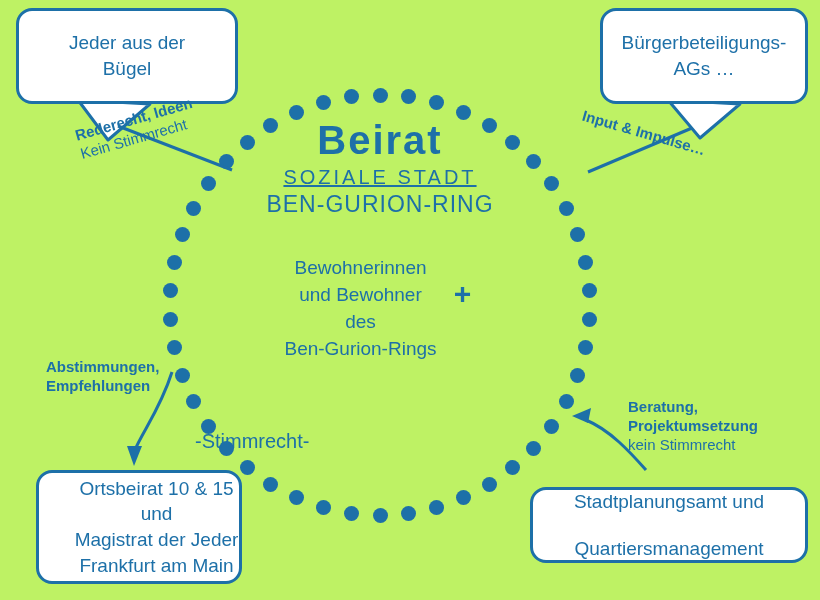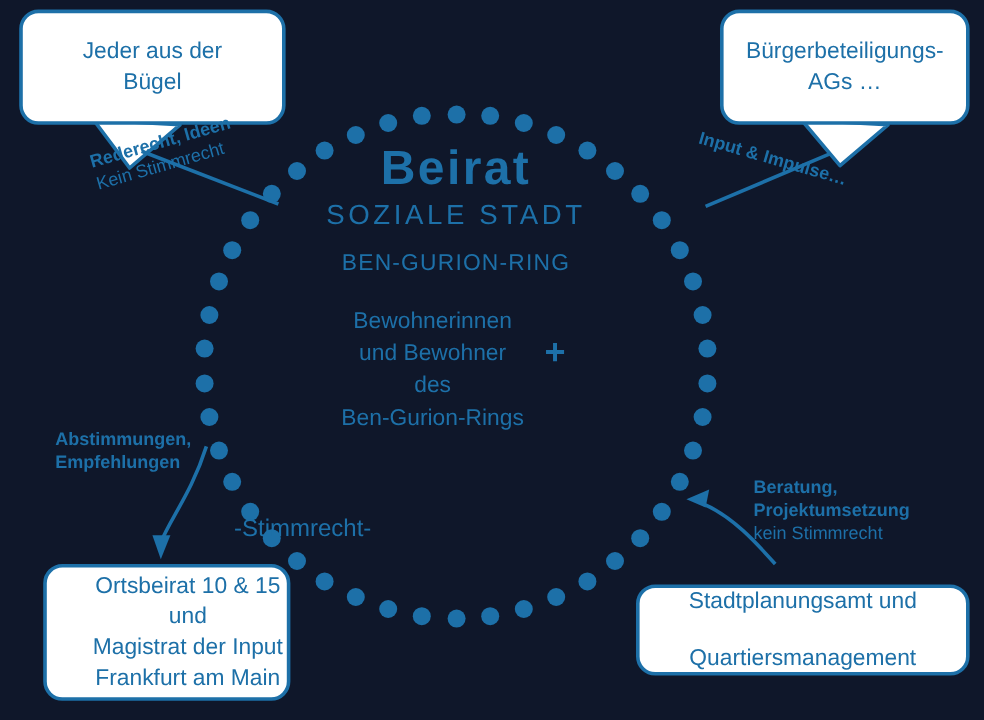--- a/index.html
+++ b/index.html
@@ -8,21 +8,21 @@
     background: #ffffff;
   }
   body {
     font-family: "Liberation Sans", sans-serif;
   }
   #stage {
     position: relative;
     width: 820px;
     height: 600px;
     overflow: hidden;
-    background: #0f172a;
+    background: #bef264;
   }
 
   
   .callout {
     position: absolute;
     box-sizing: border-box;
     border: 3px solid #1d70a8;
     border-radius: 16px;
     background: #ffffff;
     color: #1d70a8;
@@ -72,28 +72,29 @@
     color: #1d70a8;
     z-index: 3;
   }
   #title-main {
     font-size: 40px;
     font-weight: bold;
     letter-spacing: 2px;
     line-height: 1.1;
   }
   #title-sub1 {
-    font-size: 23px;
+    font-size: 20px;
     letter-spacing: 3px;
     margin-top: 4px;
+    text-decoration: underline;
   }
   #title-sub2 {
-    font-size: 19px;
+    font-size: 23px;
     letter-spacing: 1px;
-    margin-top: 16px;
+    margin-top: 2px;
   }
 
   #columns {
     position: absolute;
     left: 195px;
     top: 255px;
     width: 375px;
     display: flex;
     align-items: flex-start;
     justify-content: center;
@@ -222,21 +223,21 @@
   </div>
 
   <div class="callout" id="box-buerger">
     <span>Bürgerbeteiligungs-</span>
     <span>AGs …</span>
   </div>
 
   <div class="callout" id="box-ortsbeirat">
     <span>Ortsbeirat 10 &amp; 15</span>
     <span>und</span>
-    <span>Magistrat der Input</span>
+    <span>Magistrat der Jeder</span>
     <span>Frankfurt am Main</span>
   </div>
 
   <div class="callout" id="box-stadtplanung">
     <span>Stadtplanungsamt und</span>
     <span>Quartiersmanagement</span>
   </div>
 
   <div id="center-block">
     <div id="title-main">Beirat</div>

